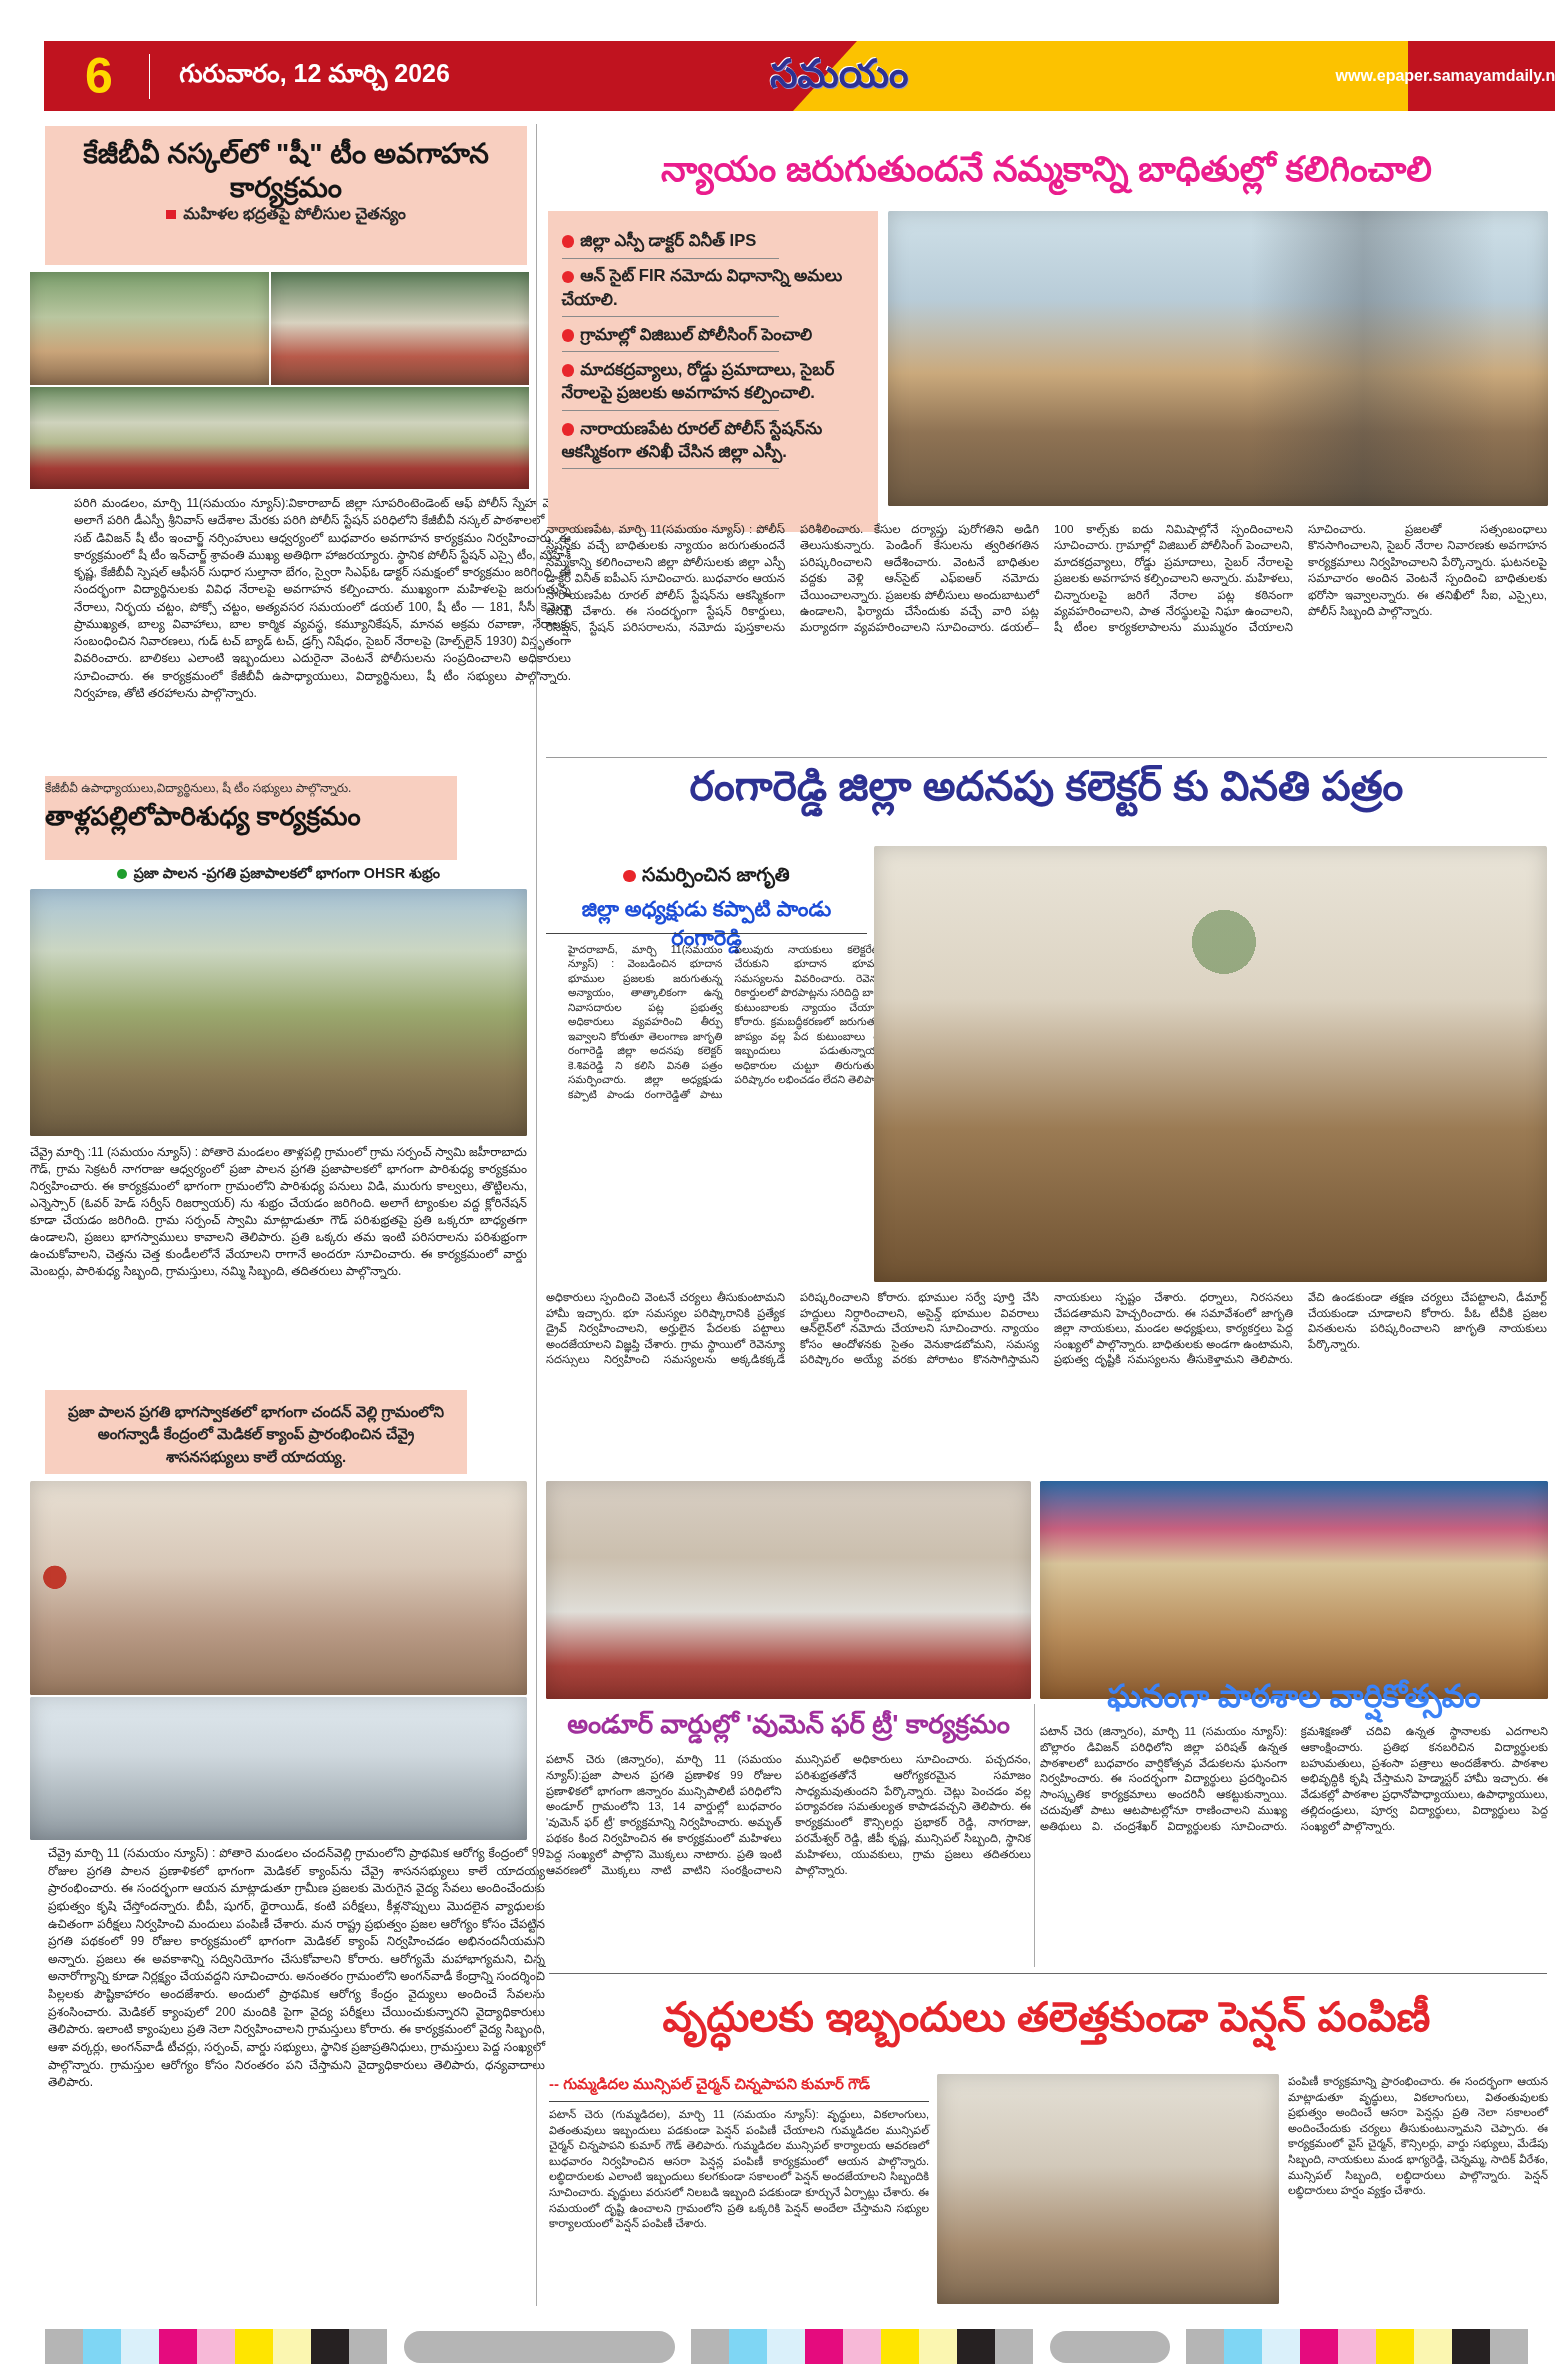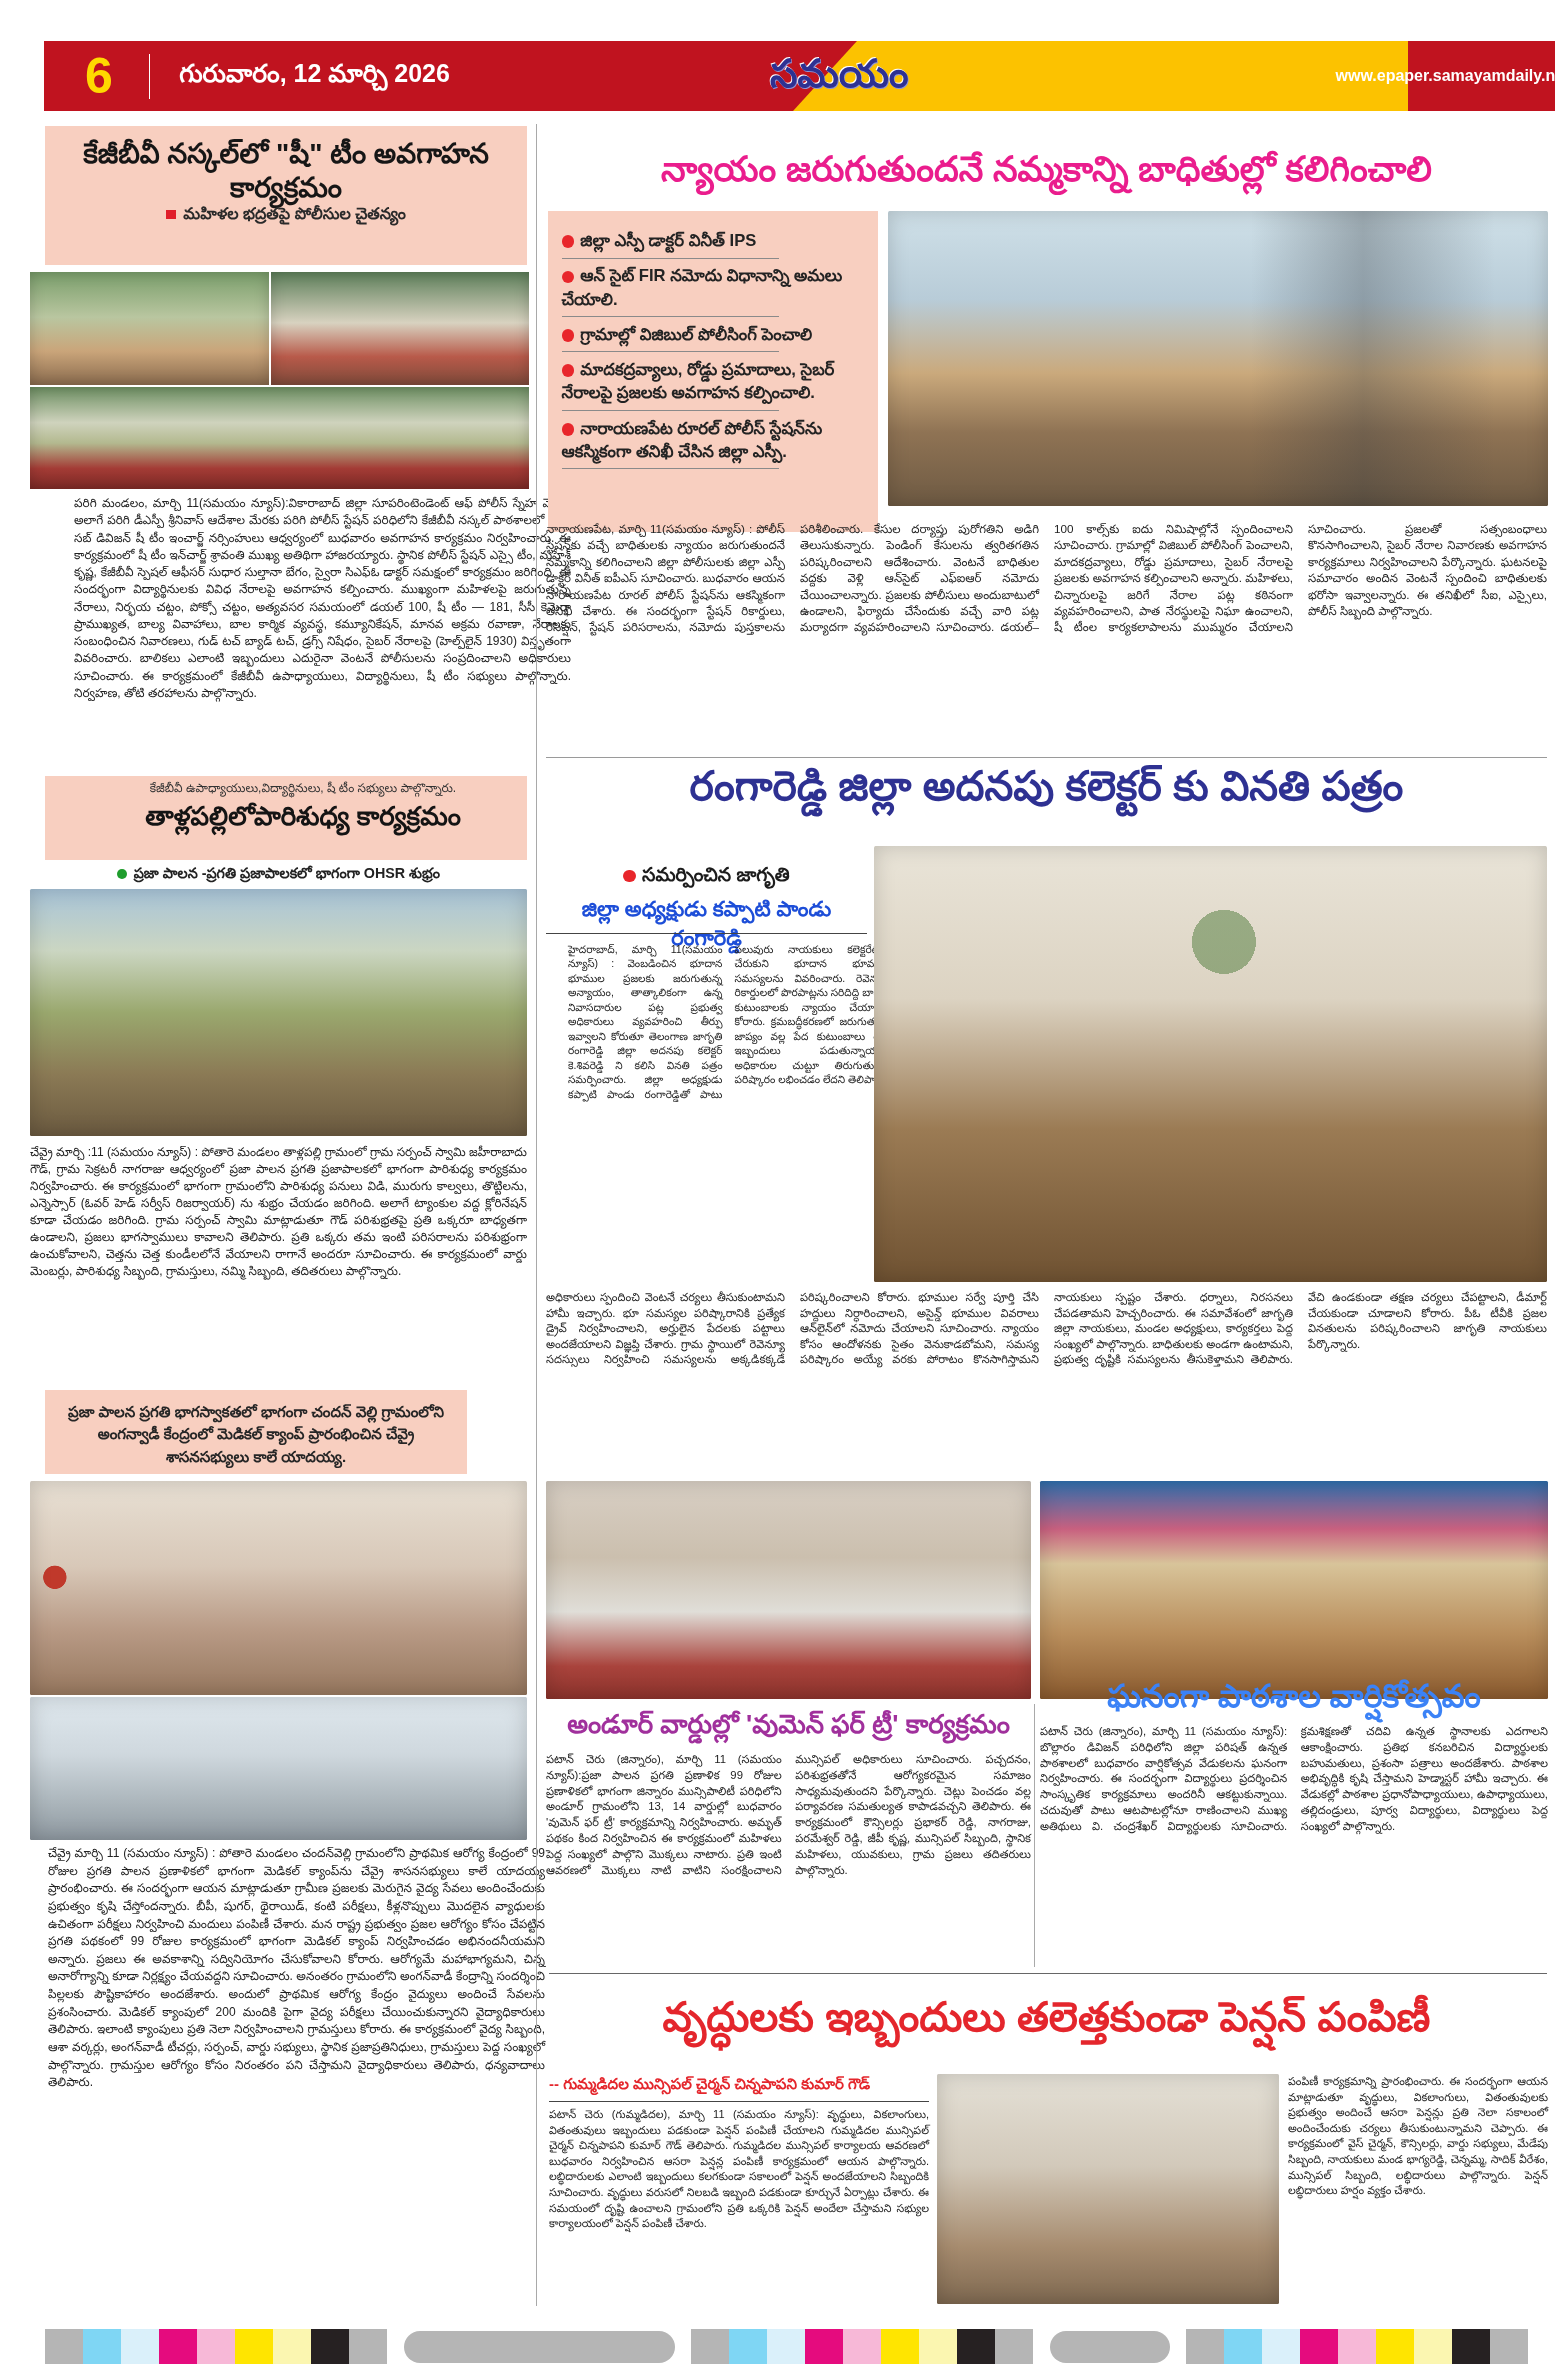--- a/index.html
+++ b/index.html
@@ -34,21 +34,21 @@
   .lc-subhead { margin-top:0; font-size:16px; font-weight:bold; color:#2a2a2a; }
   .sq-bullet { display:inline-block; width:9.8px; height:9.8px; background:#e01e2a; margin-right:7.5px; vertical-align:middle; }
 
   .collage { position:absolute; left:30px; top:272px; width:497px; height:214px; display:grid;
      grid-template-columns:48% 52%; grid-template-rows:113px 102px; gap:2.3px; }
   .collage > div { box-shadow:inset 0 0 15px rgba(0,0,0,.2); }
   .c-wide { grid-column:1 / span 2; }
 
   .bodyA { position:absolute; left:30px; top:495px; width:497px; height:292px; font-size:12px; line-height:1.44;margin-left:44px; }
 
-  .tp-box { position:absolute; left:45px; top:776px; width:482px; height:84px; text-align:center; padding-top:4.5px;padding-left:34px; }
+  .tp-box { position:absolute; left:45px; top:776px; width:412px; height:84px; text-align:left; padding-top:4.5px; }
   .tp-lead { font-size:12px; color:#333; }
   .tp-headline { font-size:26px; font-weight:bold; color:#141414; margin-top:3px; }
   .tp-subhead { position:absolute; left:30px; top:865px; width:497px; text-align:center; font-size:14.3px; font-weight:bold; color:#222; }
   .green-dot { width:9.8px; height:9.8px; background:#1f9d2d; margin-right:6.8px; }
   .bodyB { position:absolute; left:30px; top:1144px; width:497px; height:242px; font-size:12px; line-height:1.42; }
 
   .mc-box { position:absolute; left:45px; top:1390px; width:422px; height:84px; text-align:center; padding:10.5px 19.6px 0 19.6px;
      font-size:15px; font-weight:bold; color:#262626; line-height:1.5; }
   .bodyC { position:absolute; left:30px; top:1845px; width:497px; height:460px; font-size:12px; line-height:1.47;margin-left:18px; }
 

